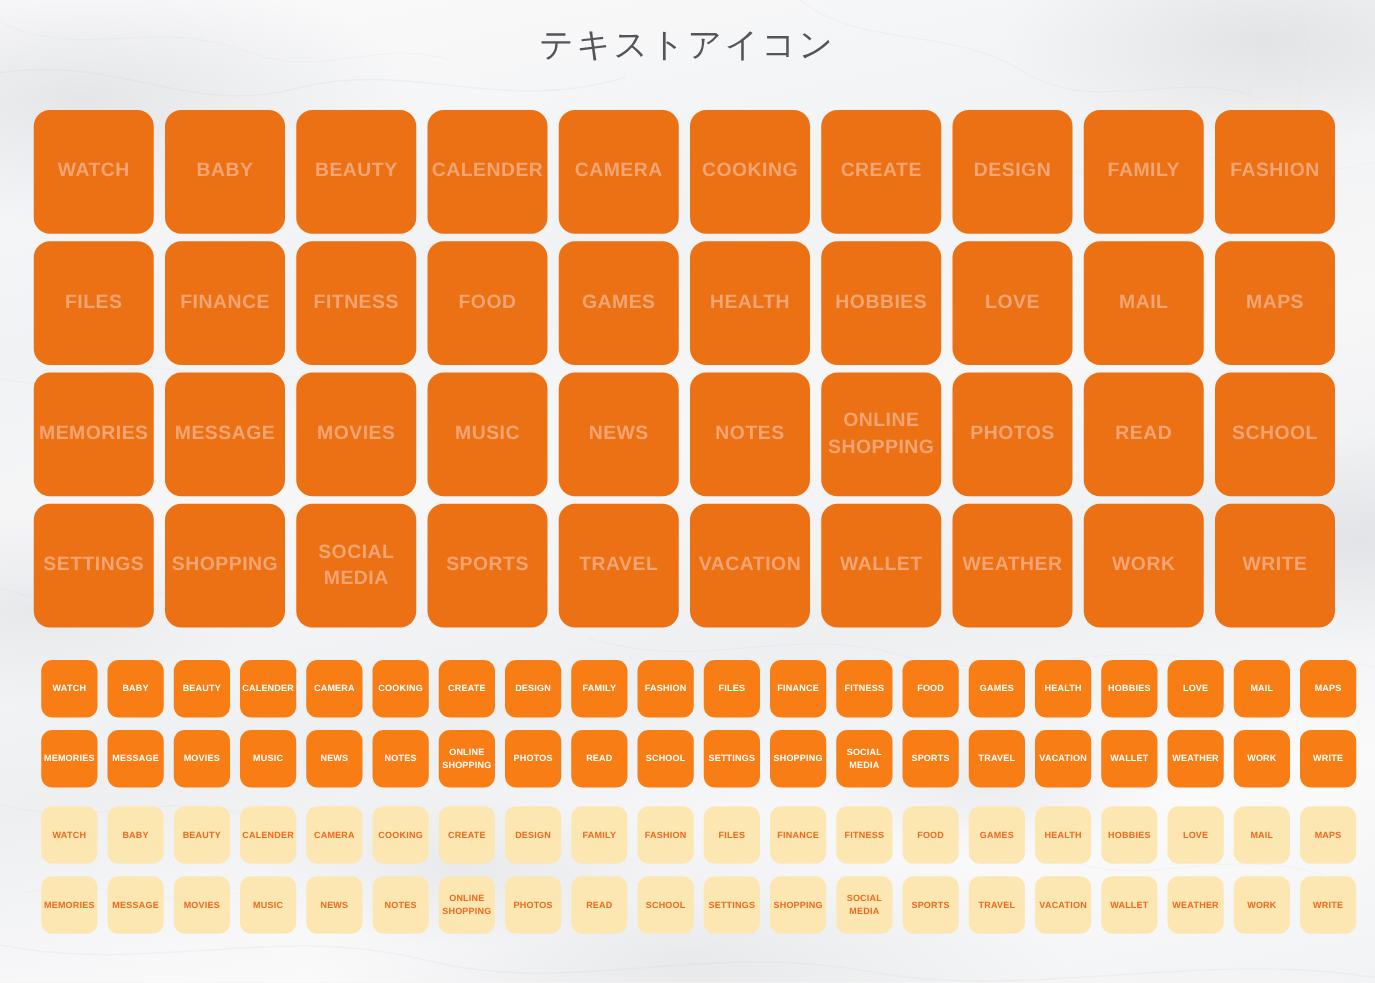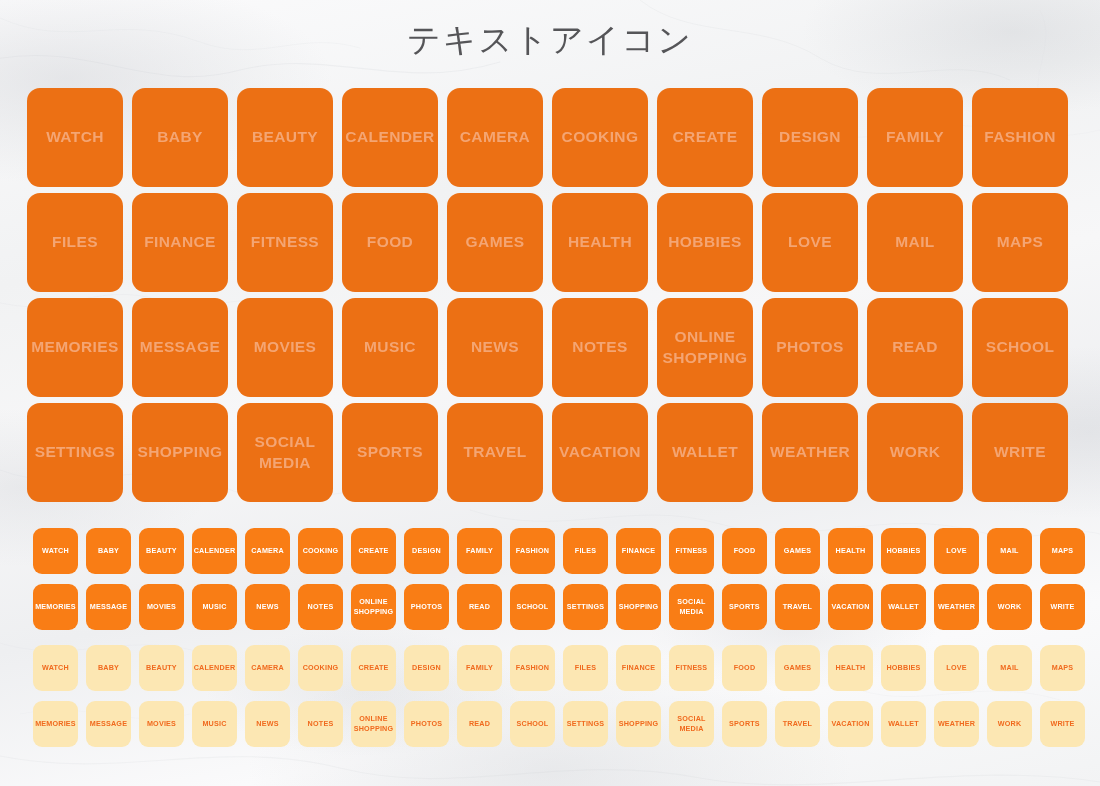--- a/index.html
+++ b/index.html
@@ -48,21 +48,21 @@
   }
 
   
   .title {
     position: absolute;
     top: 18px;
     left: 0;
     width: 1100px;
     text-align: center;
     font-family: "DejaVu Serif", "Liberation Serif", serif;
-    font-size: 33px;
+    font-size: 27px;
     font-weight: 400;
     letter-spacing: 2px;
     color: #555558;
   }
 
   
   .grid-large {
     position: absolute;
     left: 27px;
     top: 88px;

